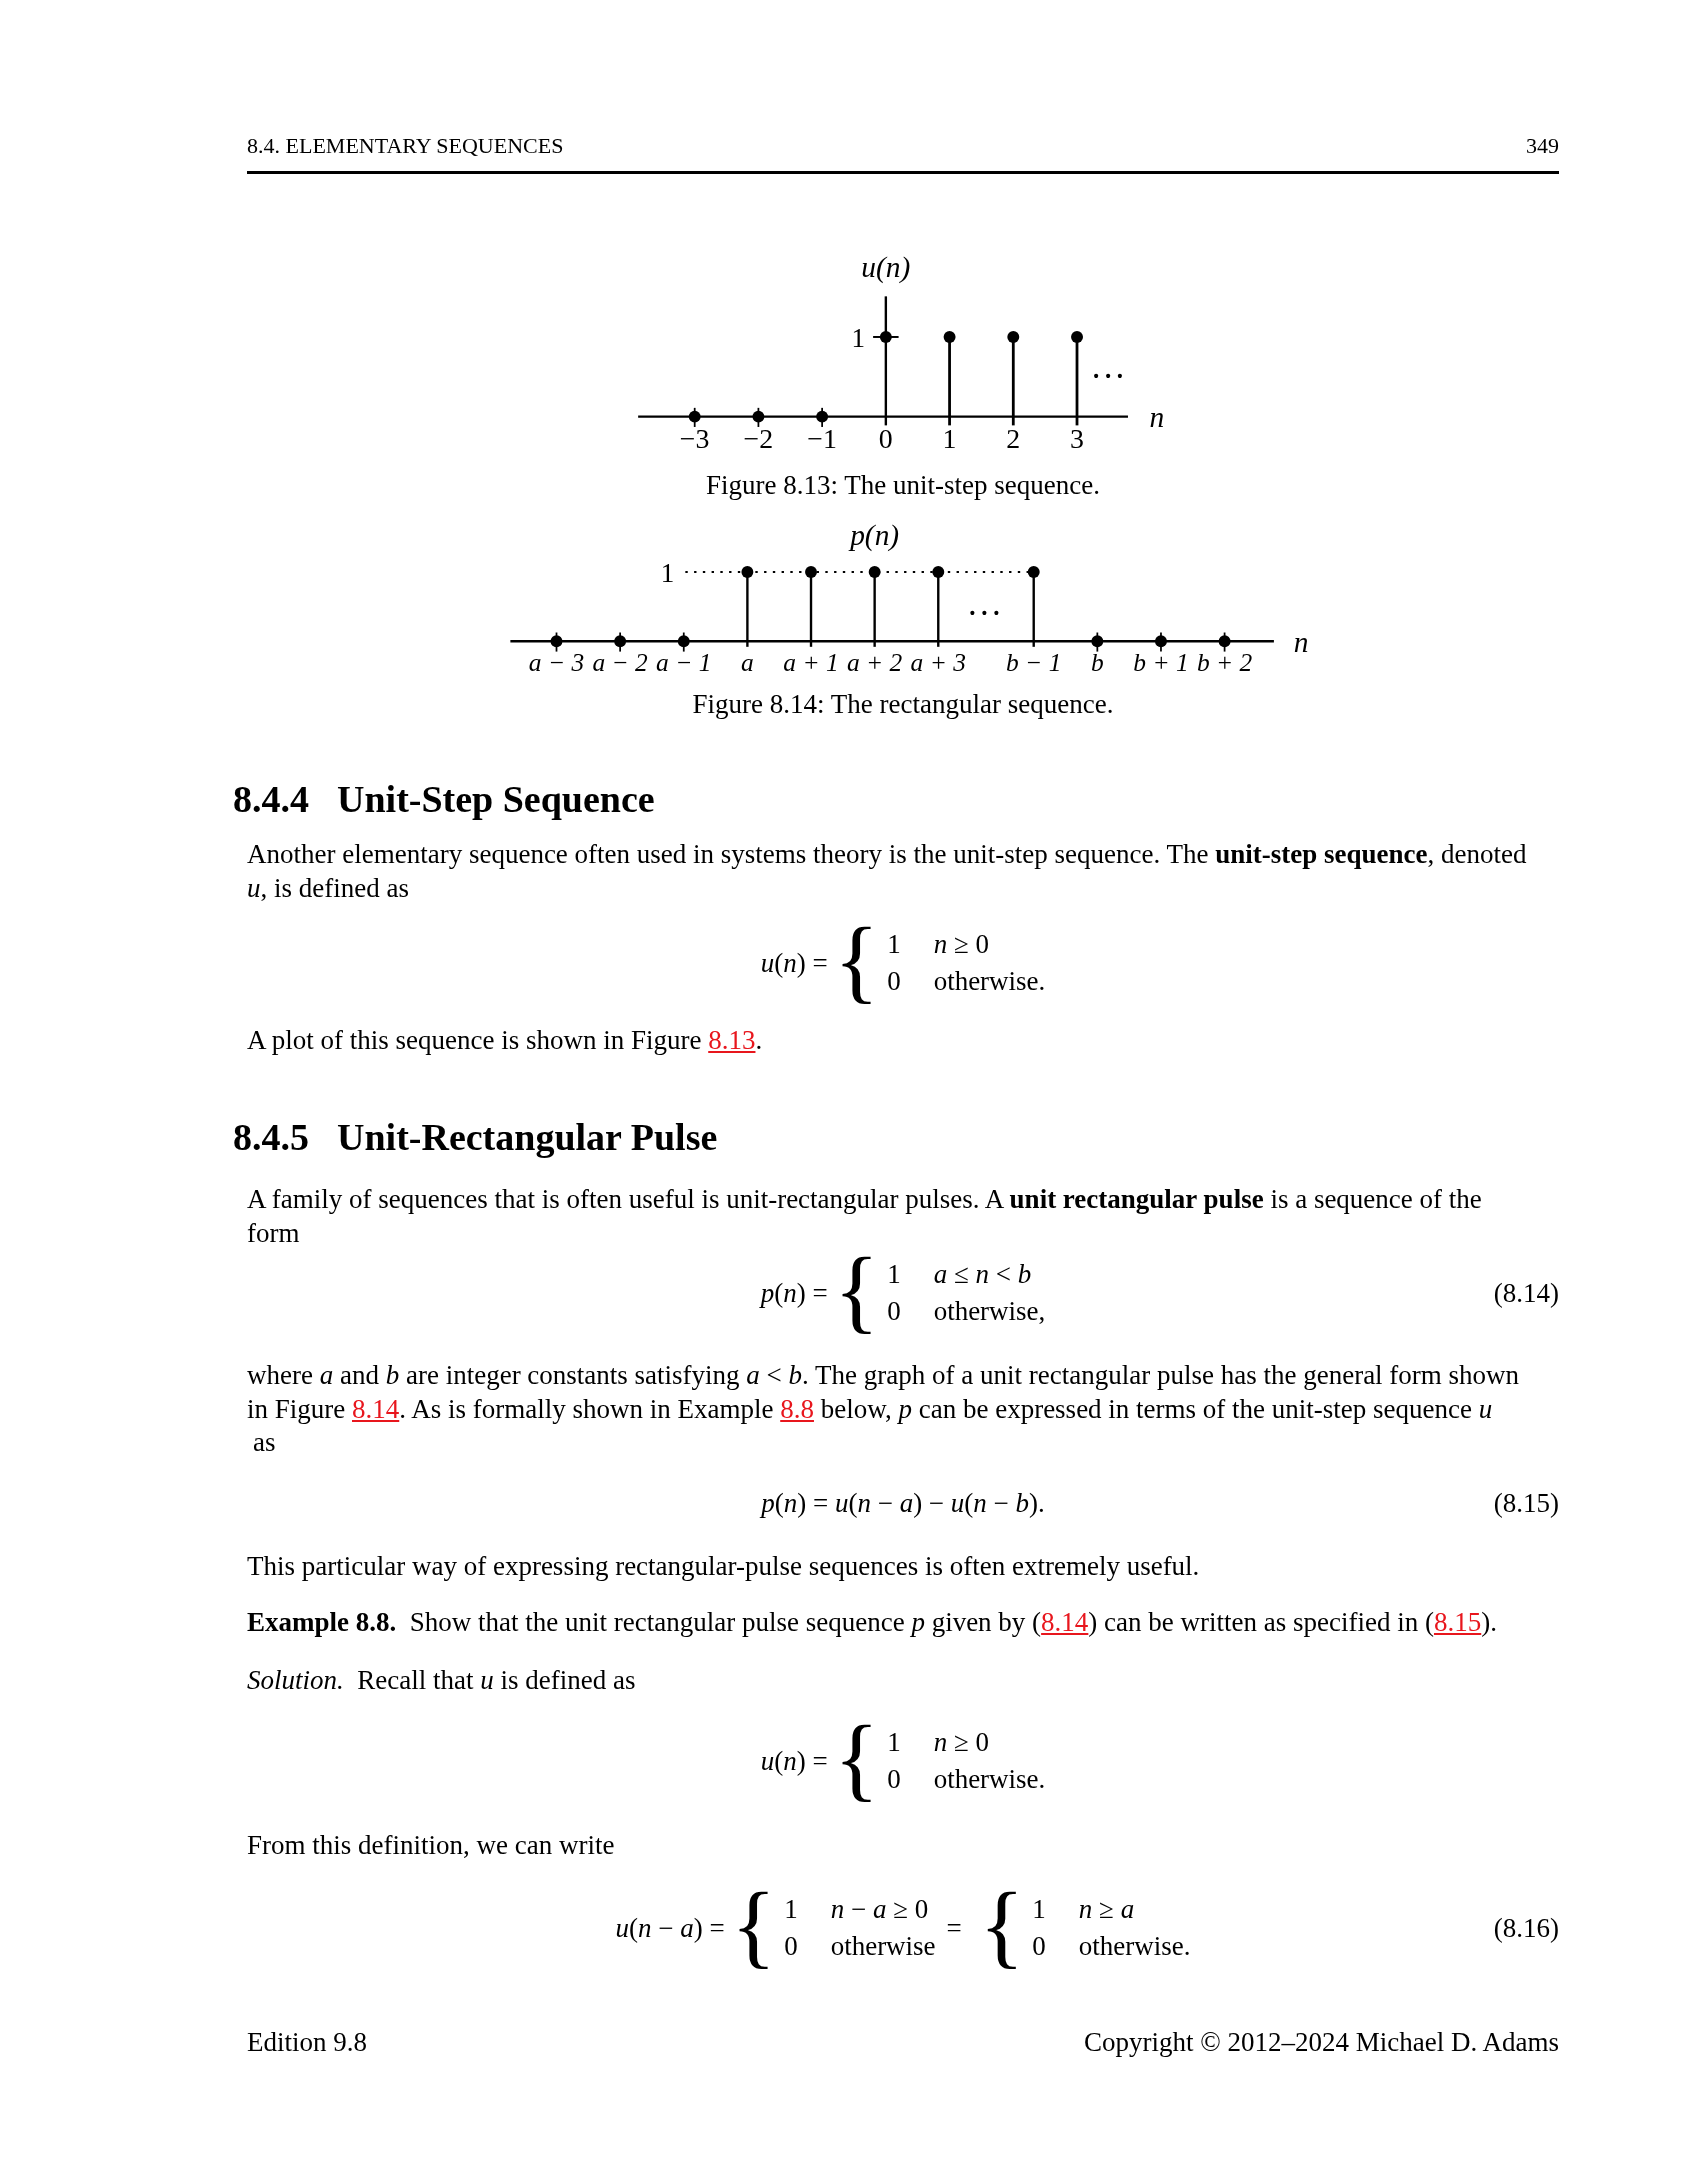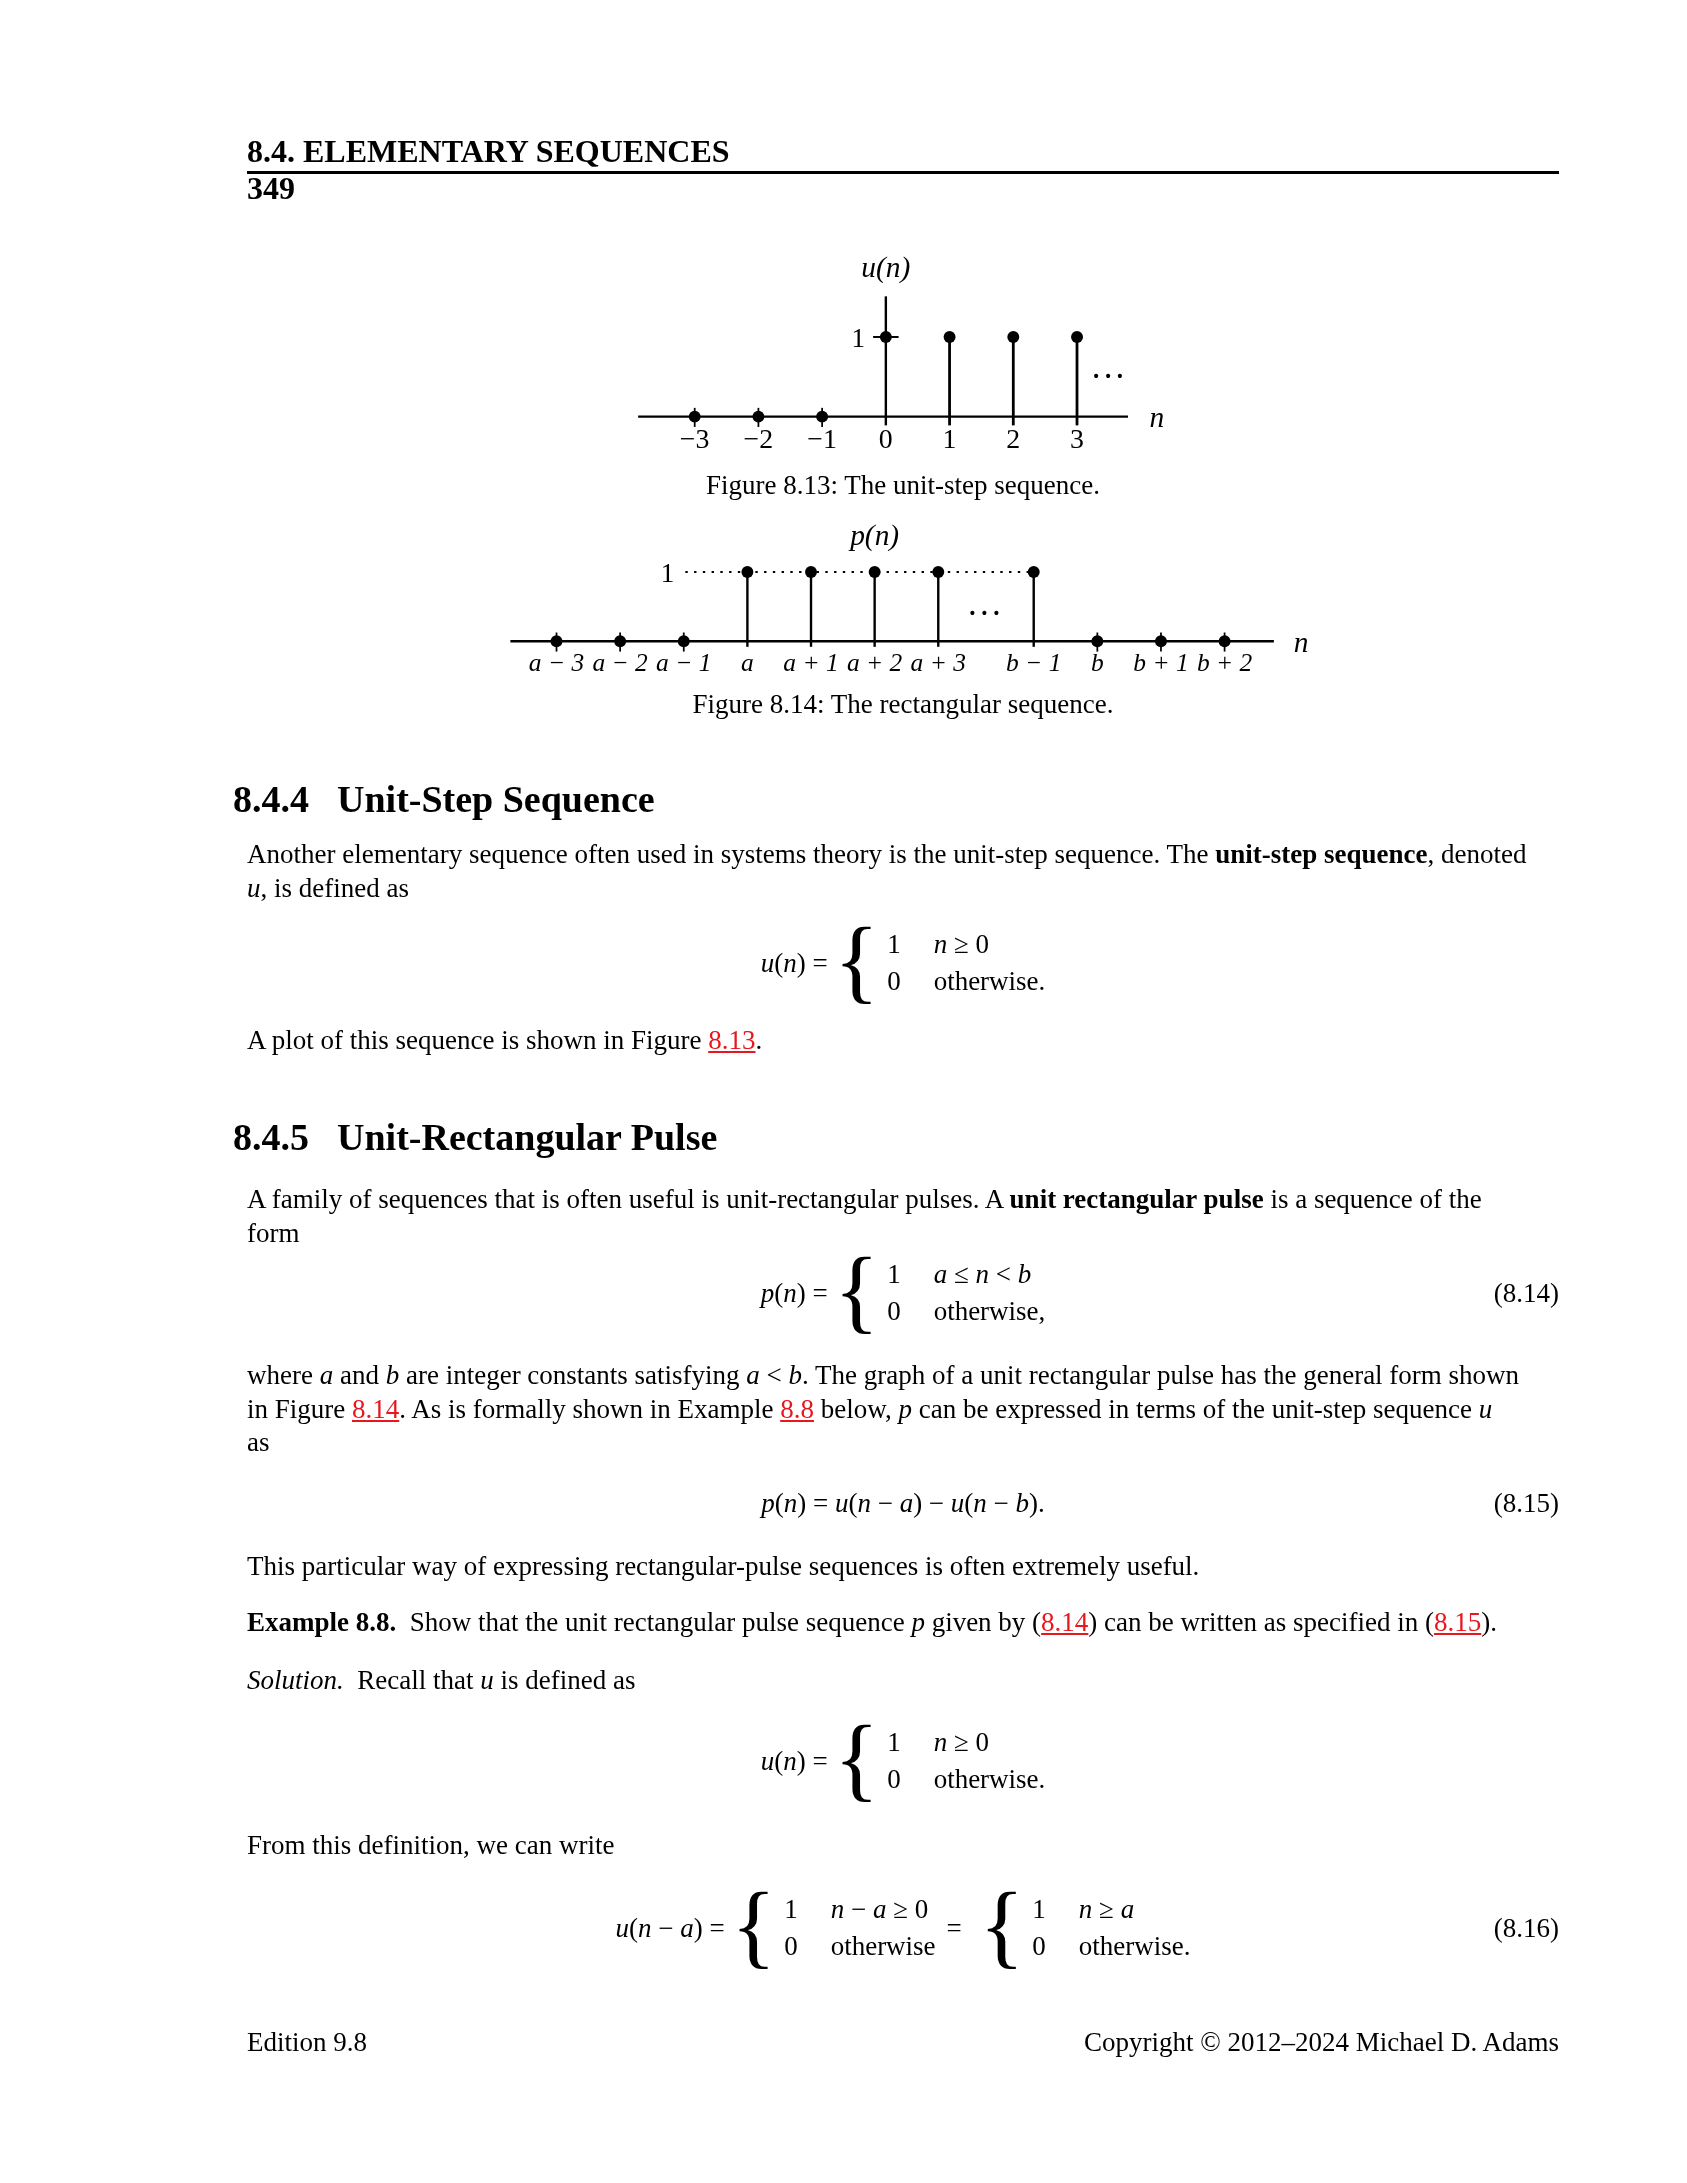--- a/index.html
+++ b/index.html
@@ -4,21 +4,21 @@
 <style>
   * { margin:0; padding:0; box-sizing:border-box; }
   html,body { background:#888; }
   .page {
     position:relative; width:1688px; height:2183px;
     background:#ffffff; color:#000;
     font-family:"Liberation Serif","DejaVu Serif",serif;
     font-size:27px; overflow:hidden;
   }
   .abs { position:absolute; }
-  .hdr { top:133px; left:247px; width:1312px; font-weight:bold; font-size:32px; display:flex; justify-content:space-between;flex-direction:column; }
+  .hdr { top:133px; left:247px; width:1312px; font-weight:normal; font-size:22px; display:flex; justify-content:space-between; }
   .rule { top:171px; left:247px; width:1312px; height:3.2px; background:#000; }
   .line { left:247px; width:1312px; white-space:nowrap; line-height:33px; height:33px; transform-origin:left center; }
   .caption { left:247px; width:1312px; text-align:center; line-height:32px; }
   .tk-i { font-style:italic; }
   .tk-b { font-weight:bold; }
   .tk-l { color:var(--link,#e8161d);text-decoration:underline; }
   .heading { left:233px; width:1312px; font-weight:bold; font-size:38px; line-height:41px; display:flex; gap:28px; }
   .eq { left:247px; width:1312px; height:96px; display:flex; align-items:center; justify-content:center; }
   .eq-line { left:247px; width:1312px; height:48px; display:flex; align-items:center; justify-content:center; }
   .eq .lhs, .eq-line .body { white-space:nowrap; }
@@ -165,21 +165,21 @@
       <span><span>1</span></span>
         <span><span class="tk-i">a</span><span> ≤ </span><span class="tk-i">n</span><span> &lt; </span><span class="tk-i">b</span></span>
       <span><span>0</span></span>
         <span><span>otherwise,</span></span>
     </span>
     <span class="eq-tag">(8.14)</span>
   </div>
 
   <div class="abs line jl" style="top: 1359px; transform: scaleX(1);"><span>where </span><span class="tk-i">a</span><span> and </span><span class="tk-i">b</span><span> are integer constants satisfying </span><span class="tk-i">a</span><span> &lt; </span><span class="tk-i">b</span><span>. The graph of a unit rectangular pulse has the general form shown</span></div>
   <div class="abs line jl" style="top: 1393px; transform: scaleX(1);"><span>in Figure </span><span class="tk-l">8.14</span><span>. As is formally shown in Example </span><span class="tk-l">8.8</span><span> below, </span><span class="tk-i">p</span><span> can be expressed in terms of the unit-step sequence </span><span class="tk-i">u</span></div>
-  <div class="abs line nl" style="top:1426px;"><span>as</span></div>
+  <div class="abs line nl" style="top:1426px;margin-left:6px;"><span>as</span></div>
 
   <div class="abs eq-line" style="top:1479px;">
     <span class="body"><span class="tk-i">p</span><span>(</span><span class="tk-i">n</span><span>) = </span><span class="tk-i">u</span><span>(</span><span class="tk-i">n</span><span> − </span><span class="tk-i">a</span><span>) − </span><span class="tk-i">u</span><span>(</span><span class="tk-i">n</span><span> − </span><span class="tk-i">b</span><span>).</span></span>
     <span class="eq-tag">(8.15)</span>
   </div>
 
   <div class="abs line nl" style="top:1550px;"><span>This particular way of expressing rectangular-pulse sequences is often extremely useful.</span></div>
   <div class="abs line nl" style="top:1606px;"><span class="tk-b">Example 8.8.</span><span>&nbsp; Show that the unit rectangular pulse sequence </span><span class="tk-i">p</span><span> given by (</span><span class="tk-l">8.14</span><span>) can be written as specified in (</span><span class="tk-l">8.15</span><span>).</span></div>
   <div class="abs line nl" style="top:1664px;"><span class="tk-i">Solution.</span><span>&nbsp; Recall that </span><span class="tk-i">u</span><span> is defined as</span></div>
 

